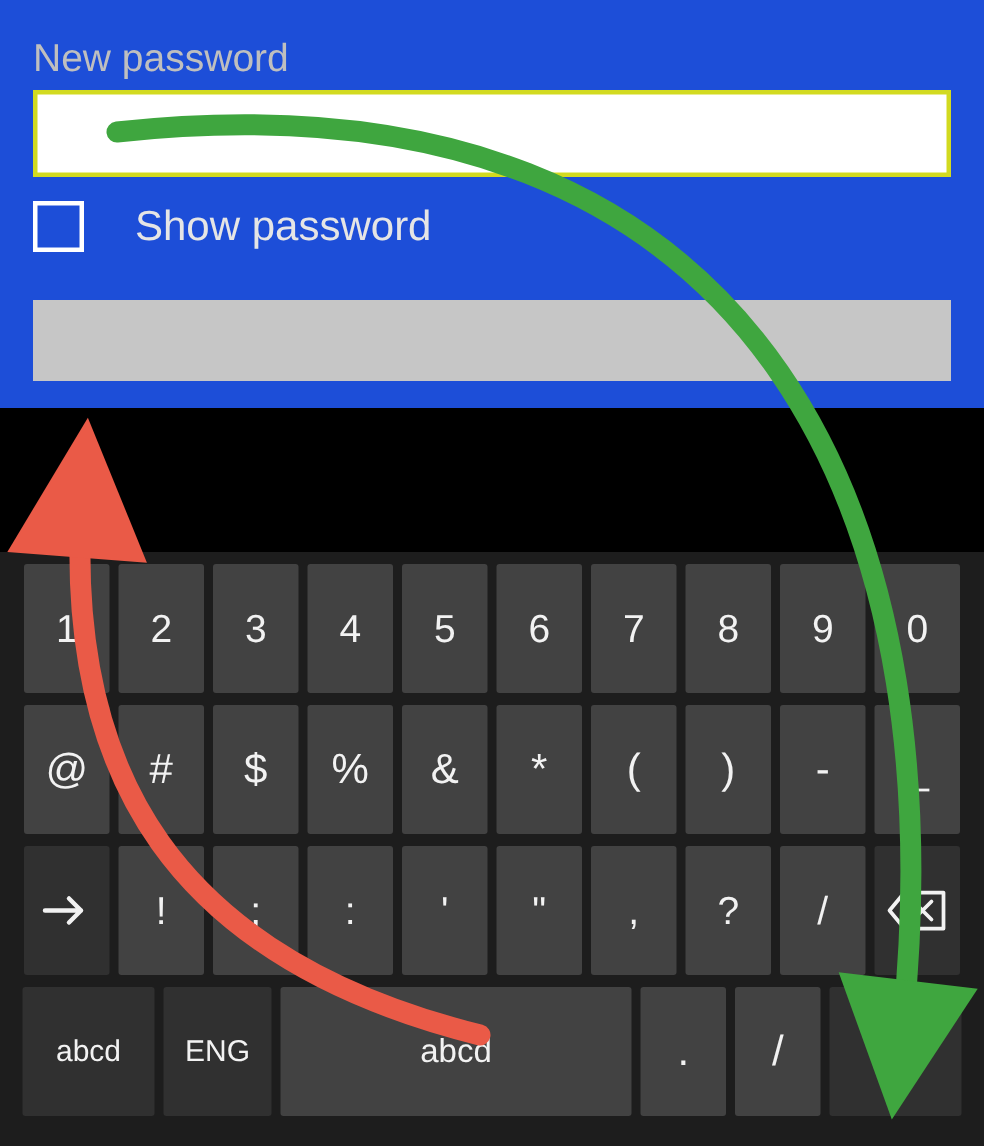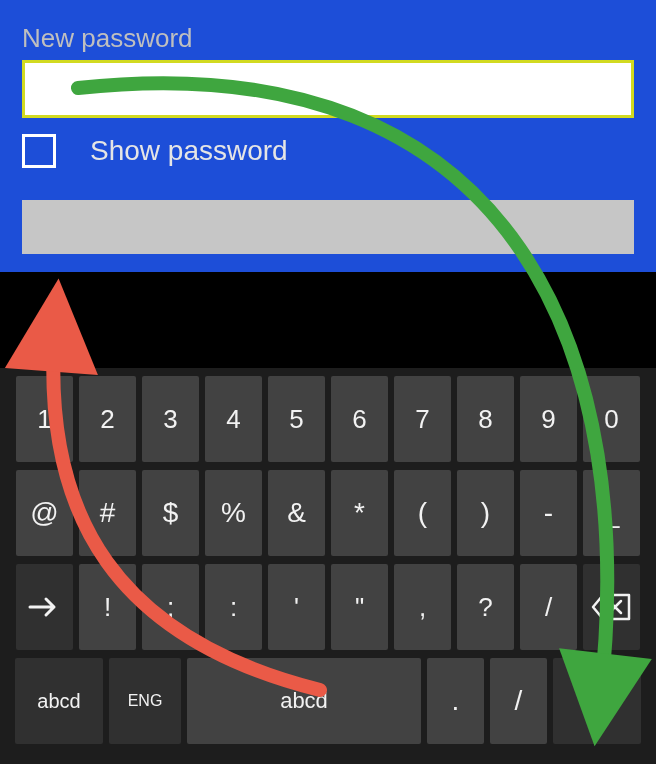--- a/index.html
+++ b/index.html
@@ -83,21 +83,21 @@
     font-weight: 400;
   }
   .kb-row.num .key { width: 57px; font-size: 26px; }
   .kb-row.sym .key { width: 57px; font-size: 28px; }
   .kb-row.punct .key { width: 57px; font-size: 26px; }
   .key.dark { background: #303030; }
   .key.shift { width: 88px; }
   .key.backspace { width: 88px; }
   .kb-row.bottom .key { height: 86px; }
   .key.abcd { width: 88px; font-size: 20px; }
-  .key.eng { width: 72px; font-size: 16px; }
+  .key.eng { width: 72px; font-size: 20px; }
   .key.space { width: 234px; font-size: 22px; position: relative; }
   .key.dot { width: 57px; }
   .key.slash { width: 57px; }
   .key.enter { width: 88px; }
   .key svg { display:block; }
   
   .overlay {
     position: absolute;
     inset: 0;
     pointer-events: none;

